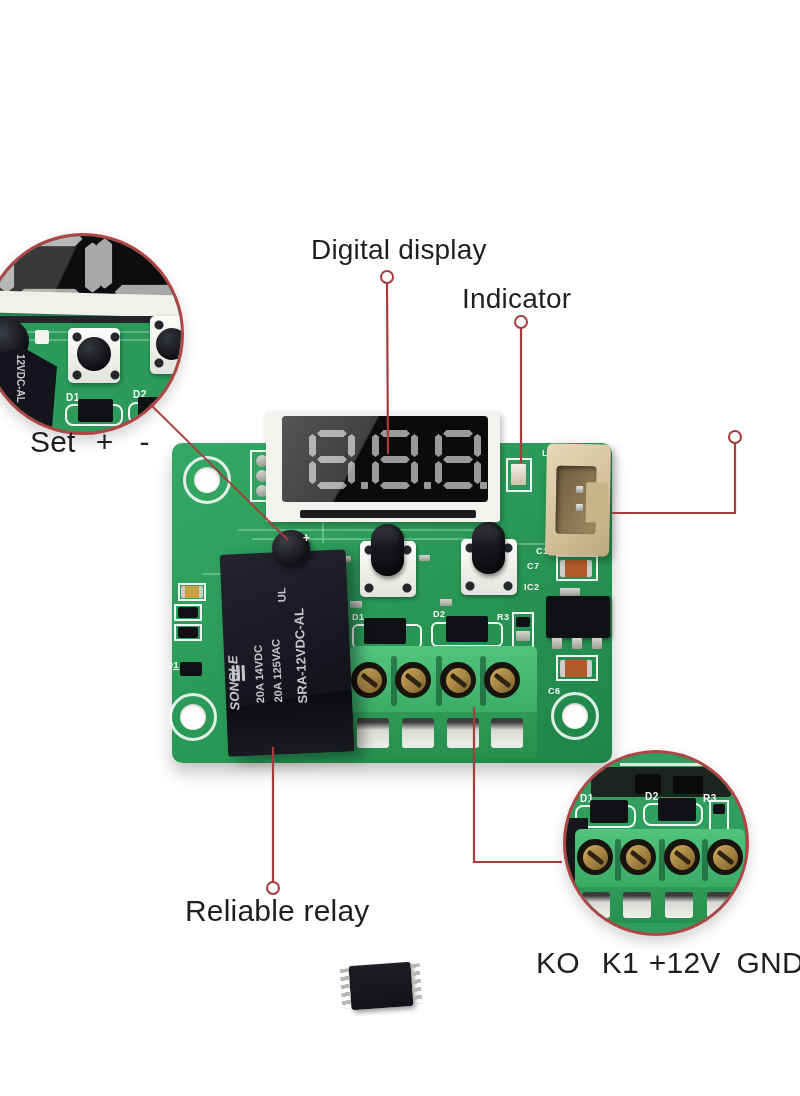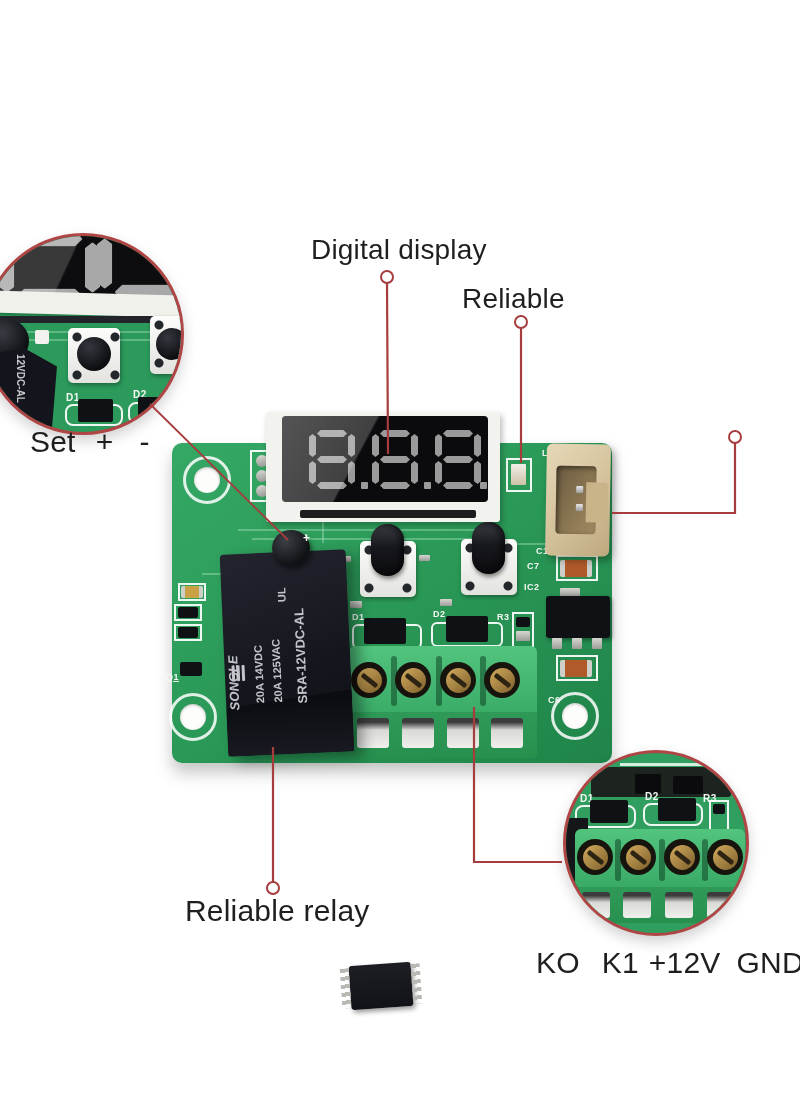--- a/index.html
+++ b/index.html
@@ -124,22 +124,22 @@
     <div class="hole" style="left:390px;top:260px;"></div>
     <div class="hole-ring" style="left:375px;top:1px;"></div>
 
     <div class="silk" style="left:336px;top:5px;padding-left:34px;">LED</div>
     <div class="silk" style="left:180px;top:169px;">D1</div>
     <div class="silk" style="left:261px;top:166px;">D2</div>
     <div class="silk" style="left:325px;top:169px;">R3</div>
     <div class="silk" style="left:364px;top:103px;">C1</div>
     <div class="silk" style="left:355px;top:118px;">C7</div>
     <div class="silk" style="left:352px;top:139px;">IC2</div>
-    <div class="silk" style="left:376px;top:252px;">C6</div>
-    <div class="silk" style="left:-6px;top:229px;text-decoration:underline;">Q1</div>
+    <div class="silk" style="left:376px;top:243px;">C6</div>
+    <div class="silk" style="left:-6px;top:217px;text-decoration:underline;">Q1</div>
     <div class="silk" style="left:130px;top:88px;font-size:12px;">+</div>
 
     <div class="silkbox" style="left:78px;top:7px;width:24px;height:52px;"></div>
     <div class="smd-gray" style="left:84px;top:12px;width:12px;height:12px;border-radius:50%;"></div>
     <div class="smd-gray" style="left:84px;top:27px;width:12px;height:12px;border-radius:50%;"></div>
     <div class="smd-gray" style="left:84px;top:42px;width:12px;height:12px;border-radius:50%;"></div>
 
     <div class="silkbox" style="left:334px;top:15px;width:26px;height:34px;"></div>
     <div class="smd-gray" style="left:339px;top:21px;width:15px;height:21px;background:linear-gradient(#efeee8,#cfc3a8);"></div>
 
@@ -383,21 +383,21 @@
     </g>
     <g stroke="#a63c3c" stroke-width="2" fill="#ffffff">
       <circle cx="387" cy="277" r="6"></circle>
       <circle cx="521" cy="322" r="6"></circle>
       <circle cx="735" cy="437" r="6"></circle>
       <circle cx="273" cy="888" r="6"></circle>
     </g>
   </svg>
 
   <div class="label" style="left:311px;top:234px;">Digital display</div>
-  <div class="label" style="left:462px;top:283px;">Reliable</div>
+  <div class="label" style="left:462px;top:283px;">Indicator</div>
   <div class="label" style="left:185px;top:894px;font-size:30px;">Reliable relay</div>
   <div class="label" style="left:30px;top:425px;font-size:30px;">
     <span>Set</span><span style="margin-left:20px;">+</span><span style="margin-left:26px;">-</span>
   </div>
   <div class="label" style="left:536px;top:946px;font-size:30px;">
     <span>KO</span><span style="margin-left:22px;">K1</span><span style="margin-left:10px;">+12V</span><span style="margin-left:16px;">GND</span>
   </div>
 
 </div>
 

